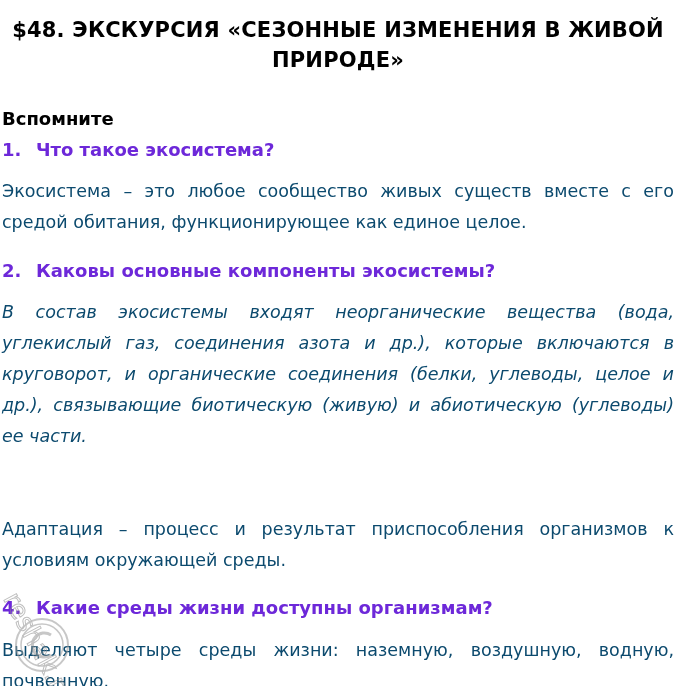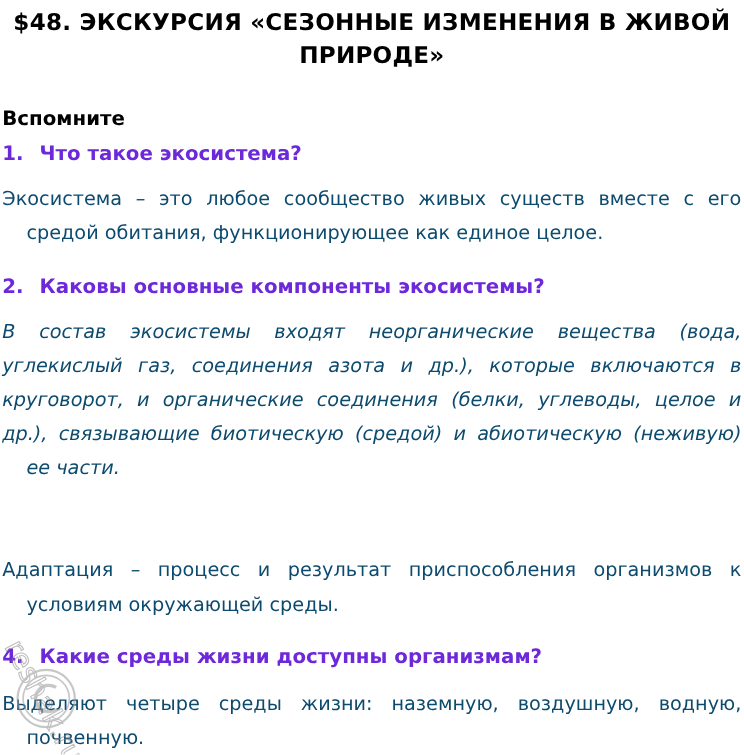--- a/index.html
+++ b/index.html
@@ -1,21 +1,21 @@
 <!DOCTYPE html>
 <html><head>
 <meta charset="utf-8">
 <style>
   html, body { margin: 0; padding: 0; background: #ffffff; }
   body {
     width: 676px; height: 686px; overflow: hidden; position: relative;
     font-family: "DejaVu Sans", "Liberation Sans", sans-serif;
     color: #111111;
   }
-  .page { position: absolute; left: 0; top: 3px; width: 676px; height: 527px; }
+  .page { position: absolute; left: 0; top: 13px; width: 676px; height: 527px; }
   .title {
     position: absolute; left: 0; top: 2px; width: 676px;
     text-align: center; font-weight: bold; font-size: 21px;
     line-height: 30px; letter-spacing: 0.2px; color: #000;
   }
   .title .line { display: block; }
   .remember {
     position: absolute; left: 2px; top: 79px;
     font-weight: bold; font-size: 18px; color: #000; margin-top: 16px;
   }
@@ -23,21 +23,21 @@
     position: absolute; left: 2px; font-weight: bold; font-size: 18px; color: #6d28d9;
     white-space: nowrap;
   }
   .q .num { display: inline-block; width: 34px; }
   .a {
     position: absolute; left: 2px; width: 672px;
     font-size: 17.5px; line-height: 31px; color: #0c4a6e;
     text-align: justify; text-align-last: left;
   }
   .a .ln { display: block; text-align: justify; text-align-last: justify; white-space: nowrap; }
-  .a .ln.last { text-align-last: left; margin-left: 22px; }
+  .a .ln.last { text-align-last: left; }
   .watermark {
     position: absolute; left: 10px; top: 540px; width: 150px; height: 140px;
     pointer-events: none; opacity: 0.55;
   }
 </style>
 </head>
 <body>
 
 <div class="page">
 
@@ -56,21 +56,21 @@
     <span class="ln last">средой обитания, функционирующее как единое целое.</span>
   </div>
 
   <div class="q" style="top:247px;">
     <span class="num">2.</span><span>Каковы основные компоненты экосистемы?</span>
   </div>
   <div class="a" style="top:284px;font-style:italic;">
     <span class="ln">В состав экосистемы входят неорганические вещества (вода,</span>
     <span class="ln">углекислый газ, соединения азота и др.), которые включаются в</span>
     <span class="ln">круговорот, и органические соединения (белки, углеводы, целое и</span>
-    <span class="ln">др.), связывающие биотическую (средой) и абиотическую (неживую)</span>
+    <span class="ln">др.), связывающие биотическую (живую) и абиотическую (углеводы)</span>
     <span class="ln last">ее части.</span>
   </div>
 
   <div class="a" style="top:501px;">
     <span class="ln">Адаптация – процесс и результат приспособления организмов к</span>
     <span class="ln last">условиям окружающей среды.</span>
   </div>
 
   <div class="q" style="top:584px;">
     <span class="num">4.</span><span>Какие среды жизни доступны организмам?</span>

